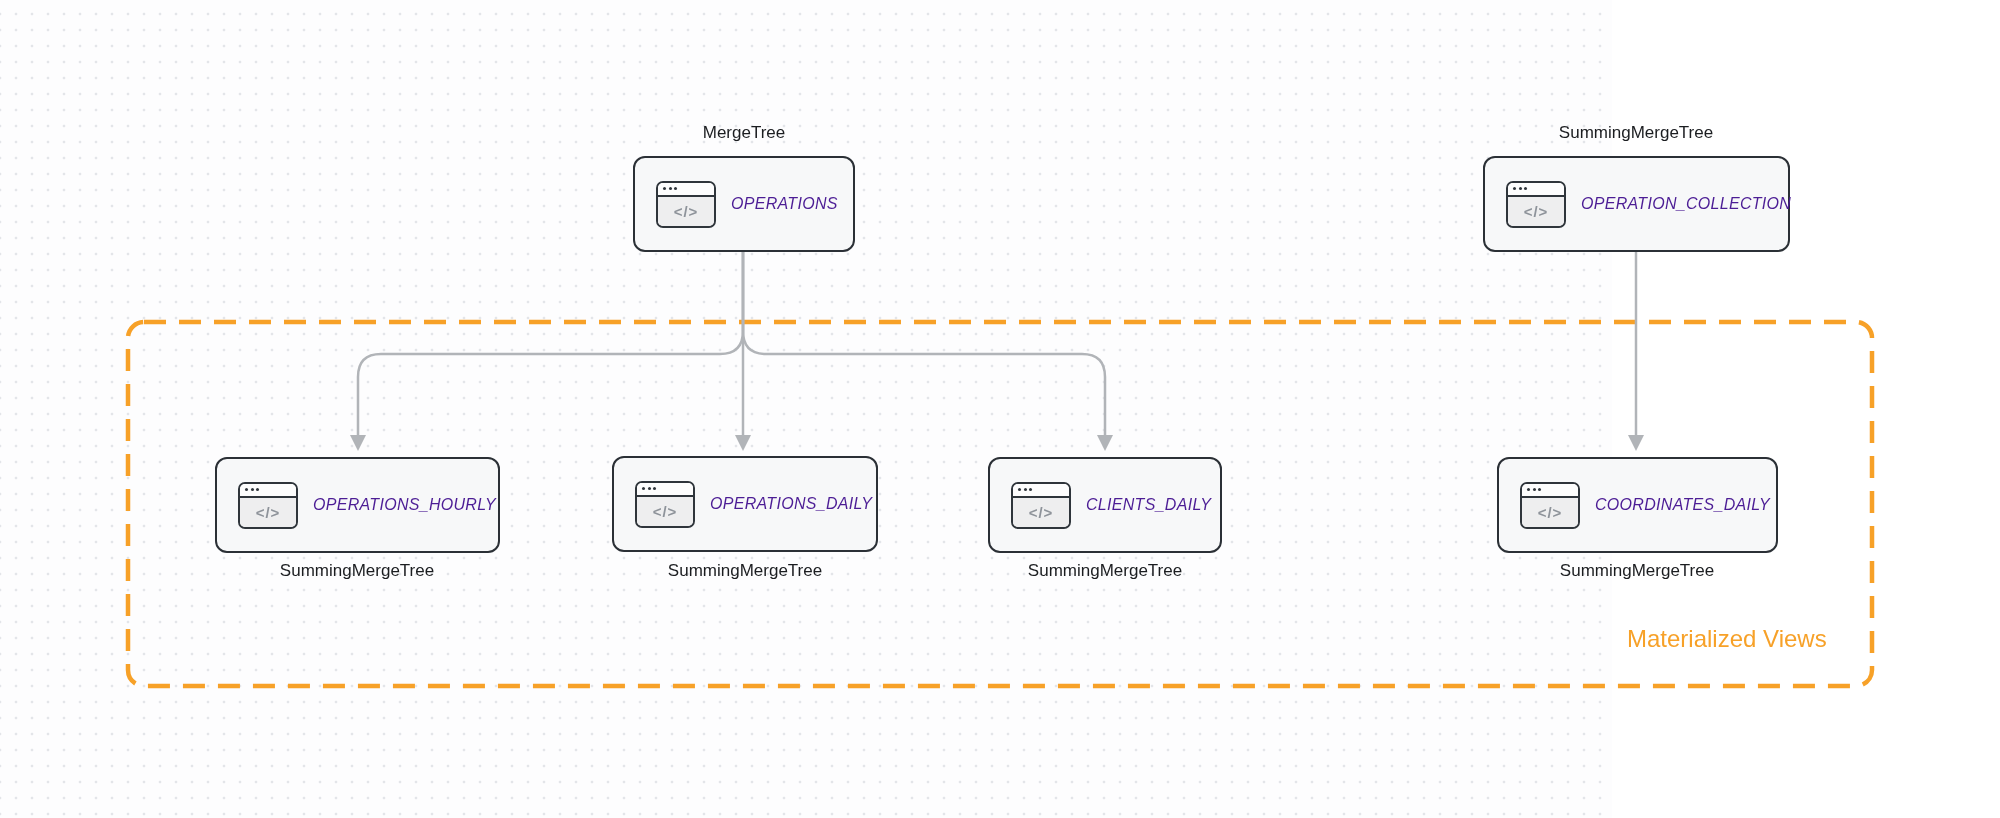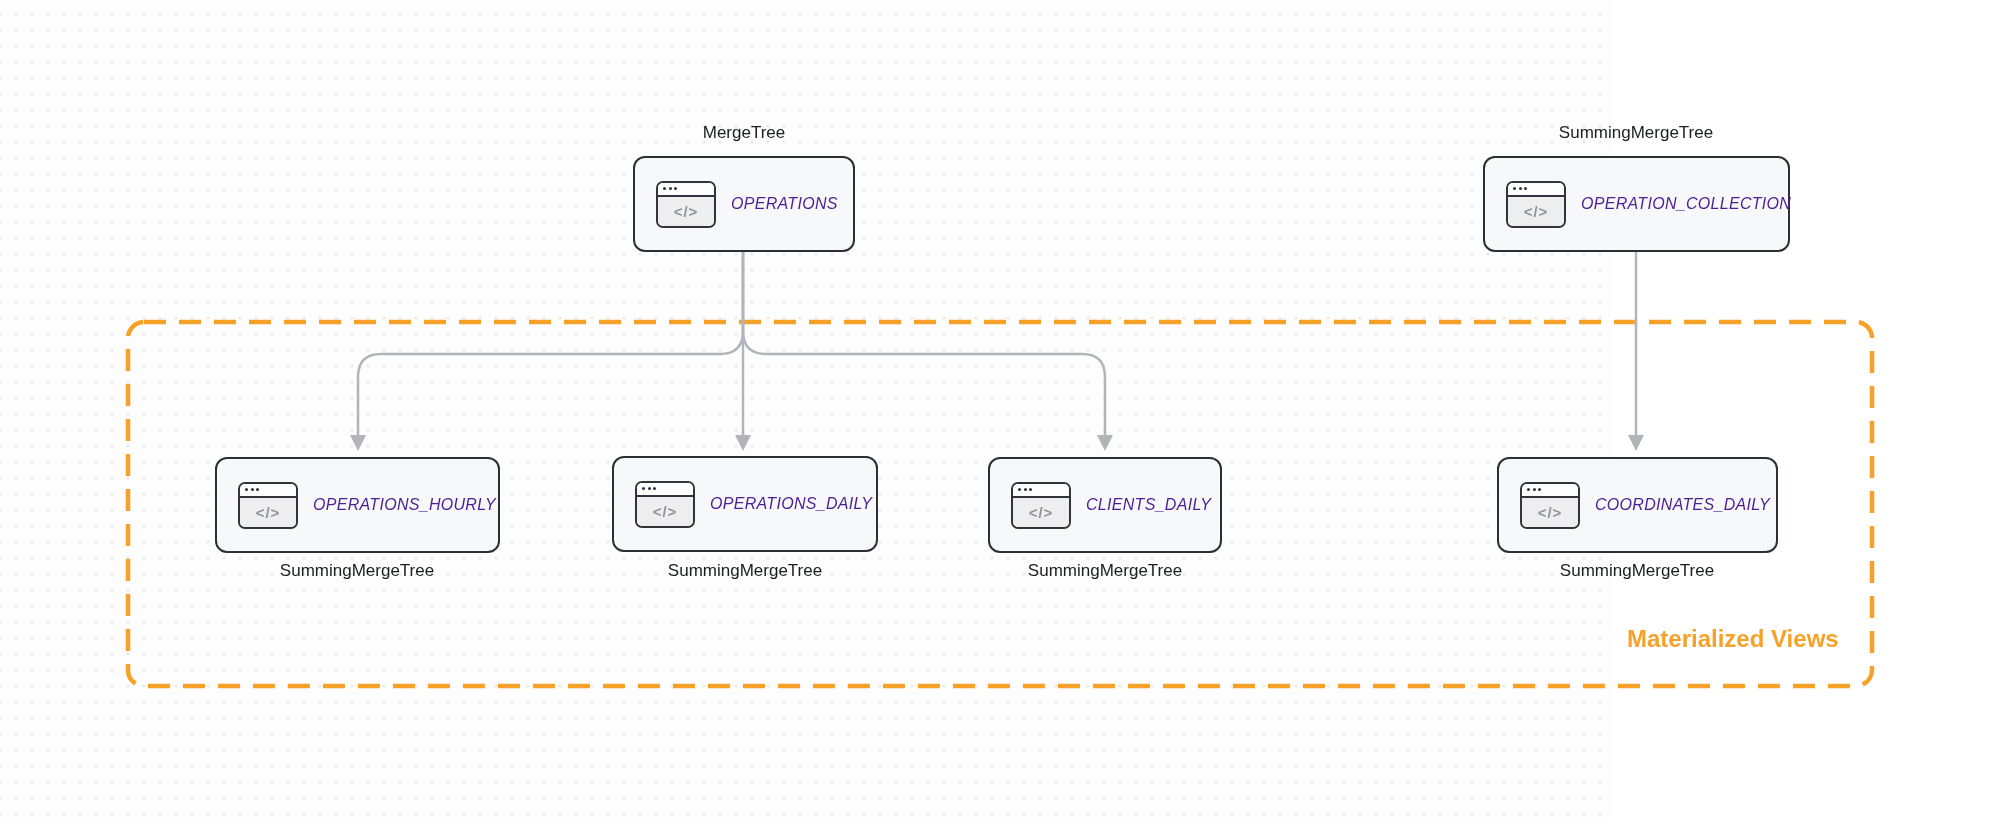--- a/index.html
+++ b/index.html
@@ -76,21 +76,21 @@
     background: #eeeeef;
     color: #8e939a;
     font-size: 15px;
     font-weight: 700;
     letter-spacing: 1px;
   }
   .group-label {
     position: absolute;
     left: 1627px; top: 625px;
     font-size: 24px;
-    font-weight: 700;
+    font-weight: 400;
     color: #f7a128;
     white-space: nowrap;
   }
 </style>
 </head>
 <body>
 
 <div class="canvas">
 
   <svg class="overlay" viewBox="0 0 2000 818">

